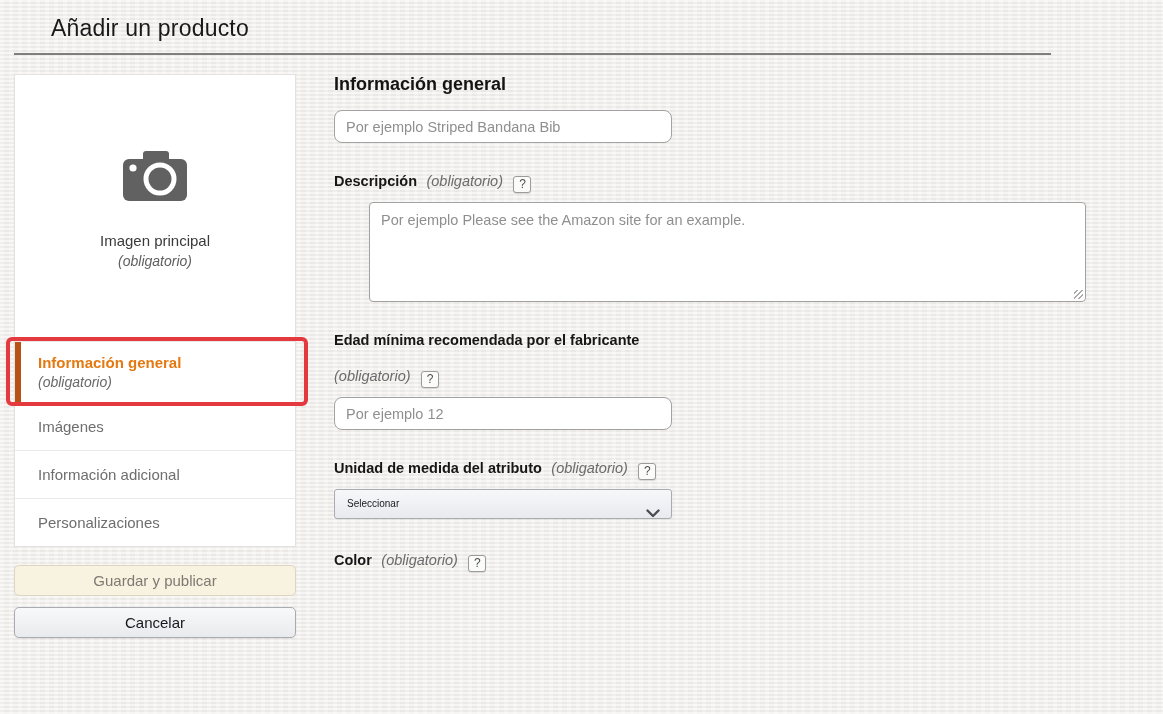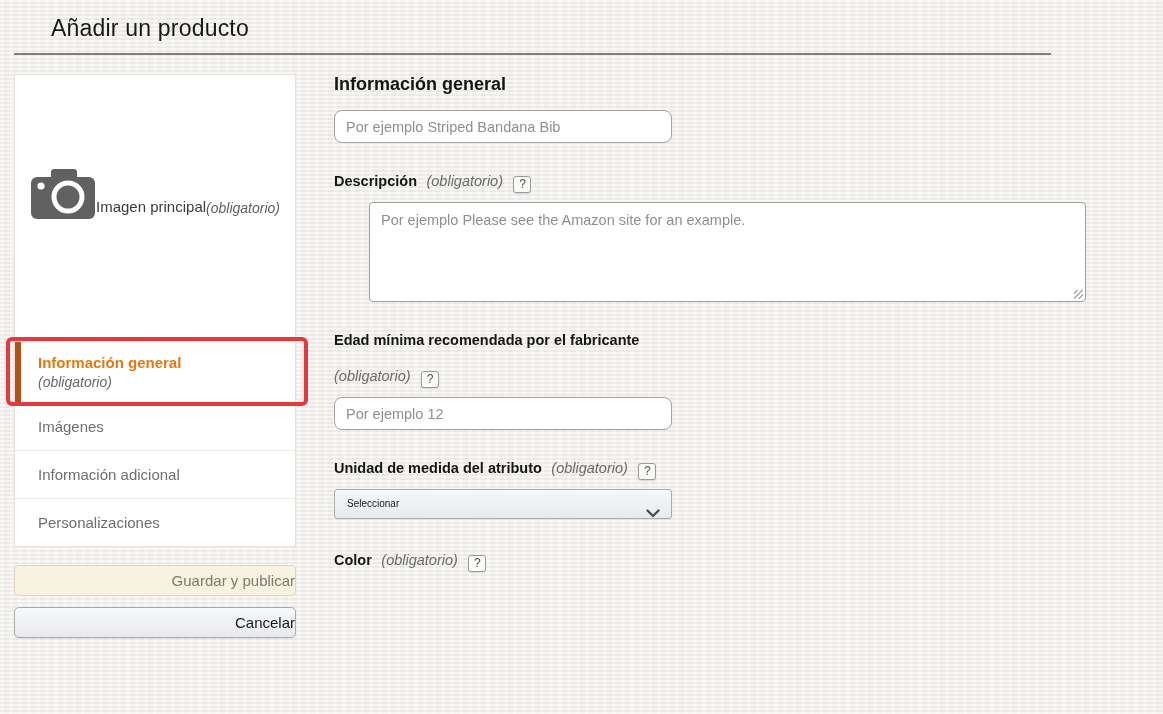--- a/index.html
+++ b/index.html
@@ -22,21 +22,21 @@
   .title-divider { margin:11px 0 0 14px; width:1037px; height:2px; background:#7e7e7e; }
 
   
   .content { display:flex; margin:19px 0 0 14px; align-items:flex-start; }
   .sidebar { width:282px; flex:0 0 282px; }
   .main { margin-left:38px; width:717px; }
 
   
   .side-card { background:#ffffff; border:1px solid #e4e2df; }
   .image-box {
-    height:266px; display:flex; flex-direction:row;
+    height:266px; display:flex; flex-direction:column;
     align-items:center; justify-content:center; text-align:center;
   }
   .camera-wrap { margin-bottom:26px; }
   .image-box-title { font-size:15px; color:#3a3a3a; margin-bottom:4px; }
   .image-box-required { font-size:14px; font-style:italic; color:#5f5f5f; }
 
   .nav-item {
     position:relative; border-top:1px solid #eceae7;
     padding:15px 10px 15px 23px; font-size:15px; color:#6e6e6e;
     cursor:pointer; background:#fff;
@@ -50,21 +50,21 @@
   }
   .annotation-box {
     position:absolute; left:-9px; right:-13px; top:-5px; bottom:-4px;
     border:4px solid var(--annotation_red,#e4393e); border-radius:6px;
     pointer-events:none; z-index:6;
   }
 
   
   .side-btn {
     display:block; width:282px; height:31px; margin-top:11px;
-    border-radius:5px; font-size:15px; text-align:right; line-height:29px;
+    border-radius:5px; font-size:15px; text-align:center; line-height:29px;
     cursor:pointer; font-family:inherit;
   }
   .btn-save {
     margin-top:18px;
     background:var(--save_button_bg,#f8f2e0);
     border:1px solid #ddd5c0; color:#7d7a72;
   }
   .btn-cancel {
     background:linear-gradient(#f8f9fa,#e8eaed);
     border:1px solid #a8acb1; color:#16191e;

